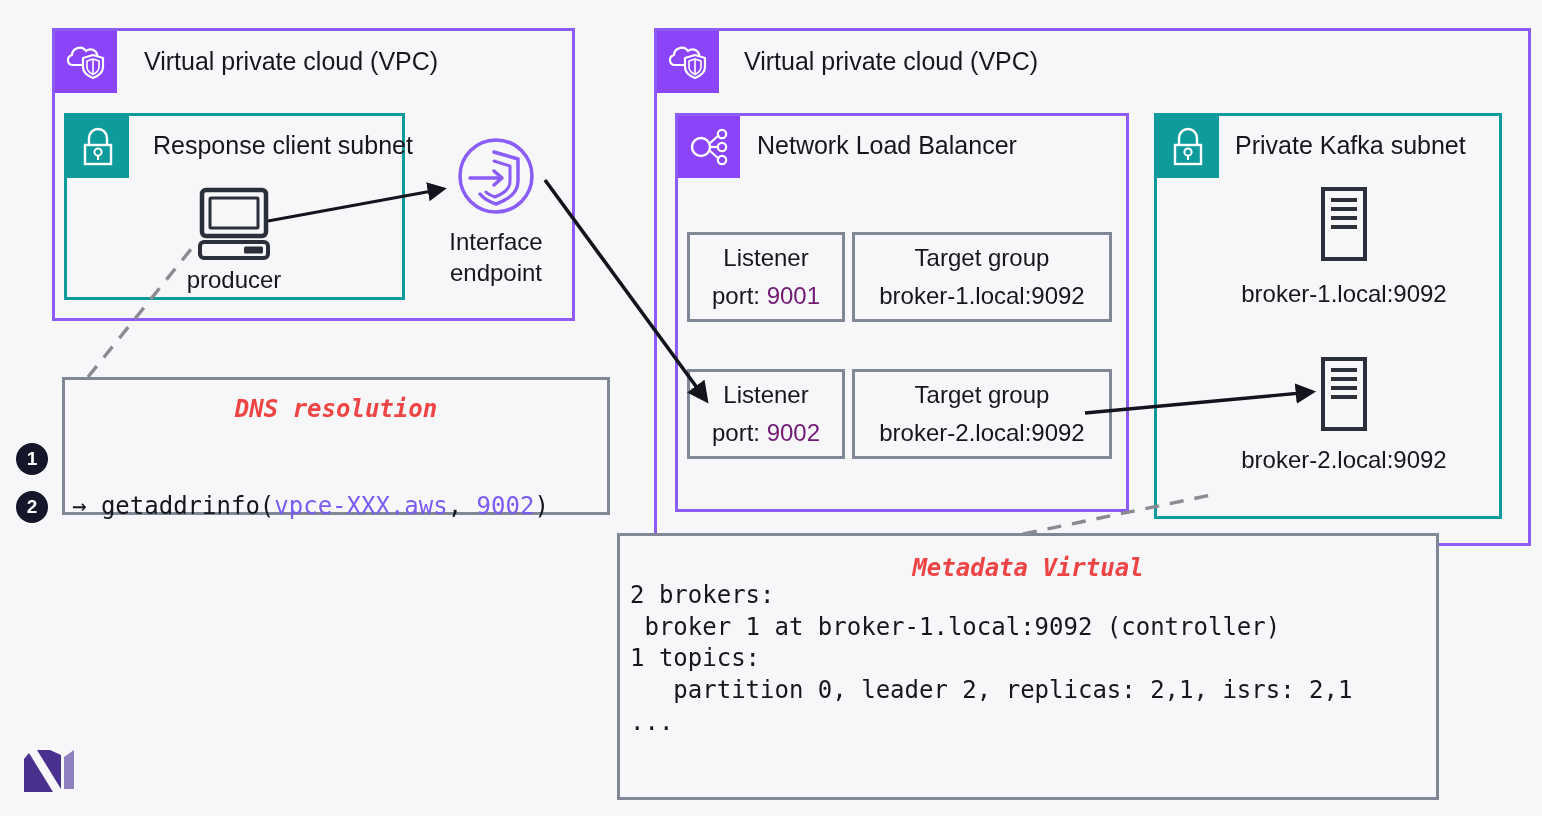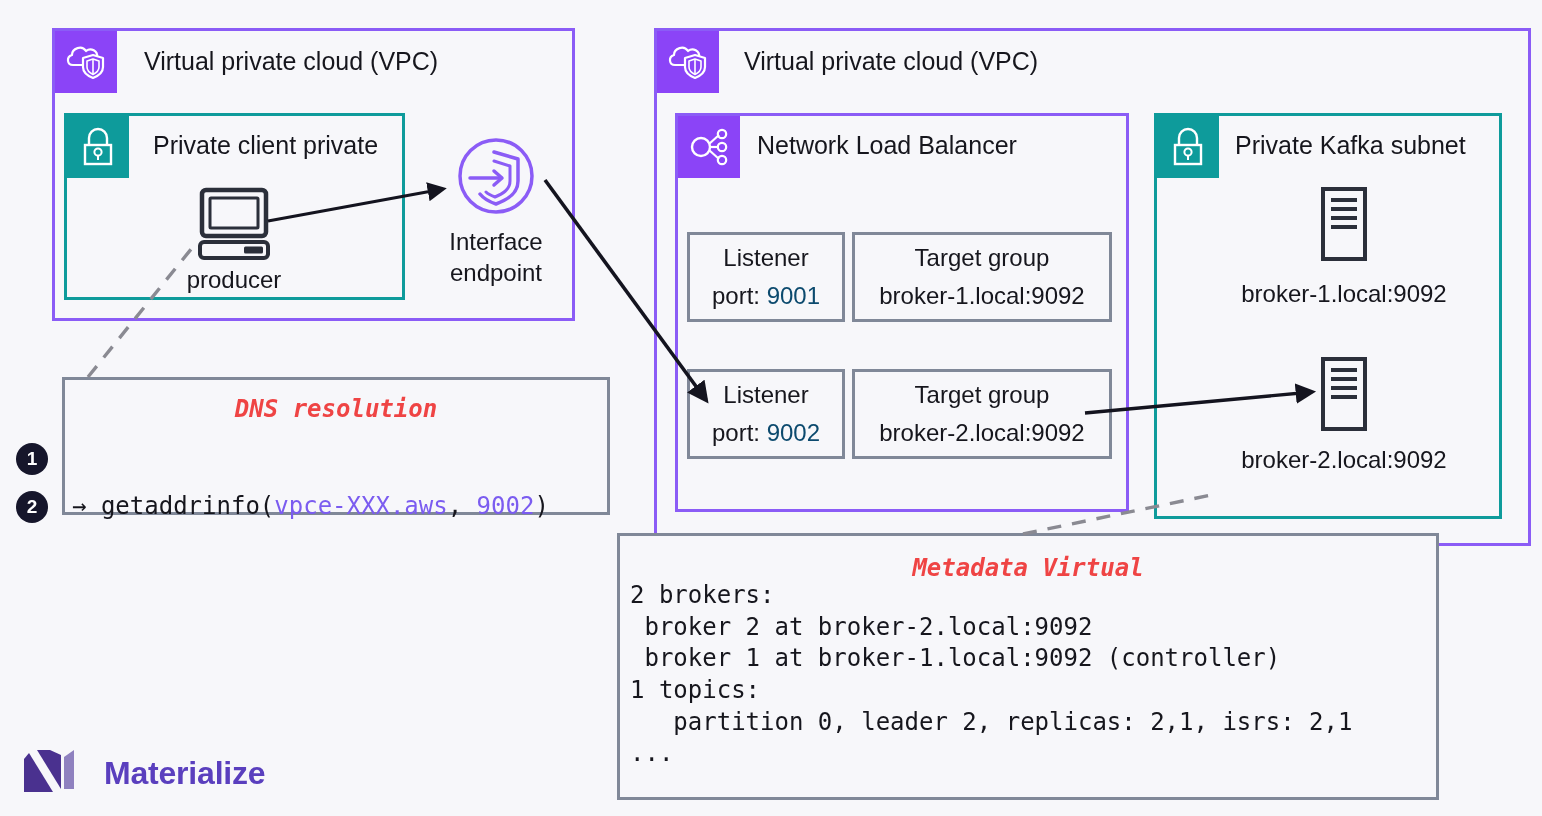--- a/index.html
+++ b/index.html
@@ -57,21 +57,21 @@
     border: 3px solid #808898;
     background: #f7f7fa;
     display: flex;
     flex-direction: column;
     align-items: center;
     justify-content: center;
     gap: 10px;
   }
   .card-line1 { font-size: 24px; white-space: nowrap; }
   .card-line2 { font-size: 24px; white-space: nowrap; }
-  .port-val { color: #0c4a6e; text-align: center; }
+  .port-val { color: #701a75; text-align: center; }
 
   
   .node-label {
     font-size: 24px;
     text-align: center;
     white-space: nowrap;
     line-height: 1.15;
   }
   .endpoint-label {
     font-size: 24px;
@@ -145,21 +145,21 @@
 
   <div class="abs subnet-box" style="left:64px; top:113px; width:341px; height:187px;"></div>
   <div class="abs badge-icon badge-teal" style="left:67px; top:116px; width:62px; height:62px;">
     <svg width="40" height="44" viewBox="0 0 40 44">
       <path d="M11 20 L11 13 A9 9 0 0 1 29 13 L29 20" fill="none" stroke="#ffffff" stroke-width="2.4"></path>
       <rect x="7" y="20" width="26" height="19" fill="none" stroke="#ffffff" stroke-width="2.4"></rect>
       <circle cx="20" cy="27" r="3.6" fill="none" stroke="#ffffff" stroke-width="2"></circle>
       <line x1="20" y1="30.5" x2="20" y2="35" stroke="#ffffff" stroke-width="2"></line>
     </svg>
   </div>
-  <div class="abs sub-title" style="left:153px; top:133px;">Private client private</div>
+  <div class="abs sub-title" style="left:153px; top:133px;">Response client subnet</div>
 
   <div class="abs" style="left:196px; top:186px; width:76px; height:76px;">
     <svg width="76" height="76" viewBox="0 0 76 76">
       <rect x="6" y="4" width="64" height="46" rx="4" fill="none" stroke="#2b2f3a" stroke-width="4.5"></rect>
       <rect x="14" y="12" width="48" height="30" rx="1" fill="none" stroke="#2b2f3a" stroke-width="3"></rect>
       <rect x="4" y="56" width="68" height="16" rx="4" fill="none" stroke="#2b2f3a" stroke-width="4"></rect>
       <rect x="48" y="60.5" width="19" height="7" rx="1.5" fill="#2b2f3a"></rect>
     </svg>
   </div>
   <div class="abs node-label" style="left:136px; top:266px; width:196px;">producer</div>
@@ -259,35 +259,33 @@
       <line x1="13" y1="32" x2="39" y2="32" stroke="#2b2f3a" stroke-width="4"></line>
       <line x1="13" y1="41" x2="39" y2="41" stroke="#2b2f3a" stroke-width="4"></line>
     </svg>
   </div>
   <div class="abs node-label" style="left:1184px; top:446px; width:320px;">broker-2.local:9092</div>
 
   <div class="abs mono-box" style="left:617px; top:533px; width:822px; height:267px;"></div>
   <div class="abs mono-title" style="left:617px; top:554px; width:822px;">Metadata Virtual</div>
   <div class="abs" style="left:630px; top:580px; width:800px;">
     <div class="mono-line">2 brokers:</div>
-    <div class="mono-line"> broker 2 at broker-2.local:9092</div>
     <div class="mono-line"> broker 1 at broker-1.local:9092 (controller)</div>
     <div class="mono-line">1 topics:</div>
     <div class="mono-line">   partition 0, leader 2, replicas: 2,1, isrs: 2,1</div>
     <div class="mono-line">...</div>
   </div>
 
   <div class="abs" style="left:24px; top:745px; width:56px; height:52px;">
     <svg width="56" height="52" viewBox="0 0 56 52">
       <polygon points="0,14 0,47 29,47 5,8" fill="#4a318f"></polygon>
       <polygon points="13,5 37,44 37,10 26,5" fill="#4a318f"></polygon>
       <polygon points="40,12 50,5 50,44 40,44" fill="#8f81bf"></polygon>
     </svg>
   </div>
-  <div class="abs brand-text" style="left:104px; top:755px;">Materialize</div>
 
   <svg class="ovl">
     <defs>
       <marker id="arrow" viewBox="0 0 10 10" refX="8" refY="5" markerWidth="6" markerHeight="6" orient="auto-start-reverse">
         <path d="M 0 0 L 10 5 L 0 10 z" fill="#14141f"></path>
       </marker>
     </defs>
 
     <line x1="268" y1="221" x2="443" y2="189" stroke="#14141f" stroke-width="3.2" marker-end="url(#arrow)"></line>
 

